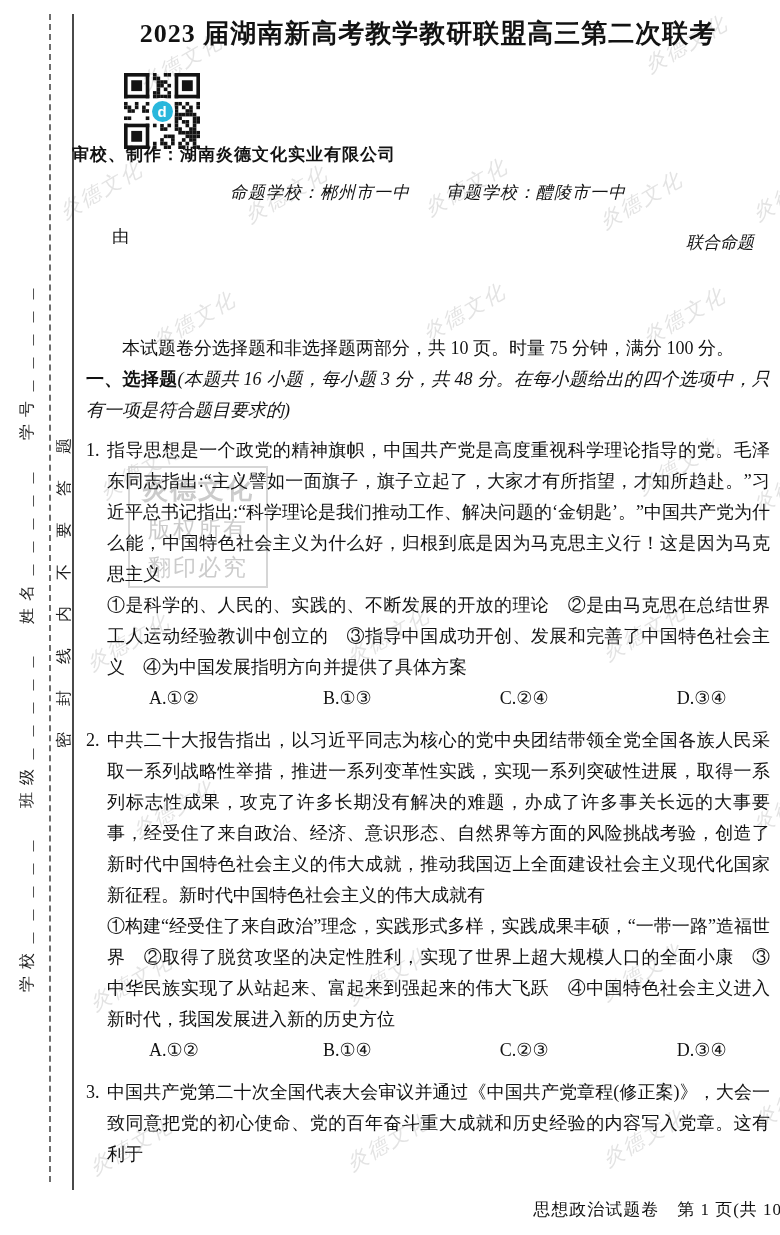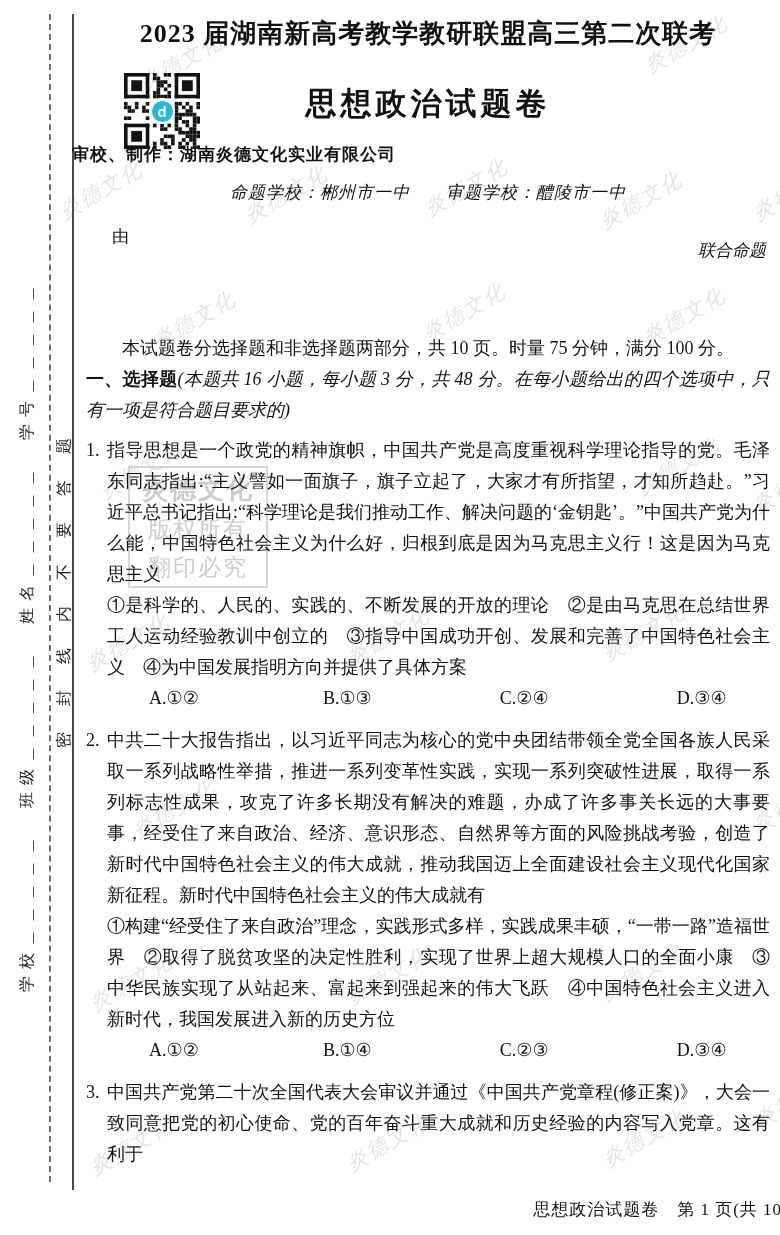--- a/index.html
+++ b/index.html
@@ -62,21 +62,21 @@
   }
   .producer {
     position:absolute; left:72px; top:143px; width:684px; text-align:left;
     font-family:"Liberation Sans","DejaVu Sans",sans-serif;
     font-size:17px; font-weight:bold; letter-spacing:1px;
   }
 
   
   .schools { position:absolute; left:86px; top:178px; width:684px; font-size:17px; font-style:italic; }
   .schools .by    { position:absolute; left:26px;  top:47px; font-style:normal; }
-  .schools .joint { position:absolute; right:4px;  top:53px;margin-top:8px; }
+  .schools .joint { position:absolute; right:16px;  top:53px; }
   .slines { margin:0 96px 0 52px; }
   .sline  { line-height:31px; white-space:nowrap; letter-spacing:1px; }
   .setter { text-align:center; line-height:30px; letter-spacing:1px; }
 
   
   .score { position:absolute; left:86px; top:292px; width:684px; text-align:right; font-size:18px; }
   .score .lbl { font-family:"Liberation Sans",sans-serif; font-weight:bold; }
   .score .blank { display:inline-block; width:104px; height:17px; border-bottom:2px solid #222; vertical-align:baseline; }
 
   
@@ -269,21 +269,20 @@
             <rect x="72" y="46.800000000000004" width="3.6" height="3.6" fill="#131313"></rect>
             <rect x="72" y="57.6" width="3.6" height="3.6" fill="#131313"></rect>
             <rect x="72" y="61.2" width="3.6" height="3.6" fill="#131313"></rect>
             <rect x="72" y="72" width="3.6" height="3.6" fill="#131313"></rect>
           </svg></span>
       <span class="qr-logo">
         <span class="dot" style="background: rgb(41, 183, 220);">d</span>
       </span>
     </div>
 
-    <div class="paper-title">思想政治试题卷</div>
     <div class="producer">审校、制作：湖南炎德文化实业有限公司</div>
 
     <div class="schools">
       <span class="by">由</span>
       <span class="joint">联合命题</span>
       <div class="setter">命题学校：郴州市一中　　审题学校：醴陵市一中</div>
     </div>
 
 
     <div class="main">

